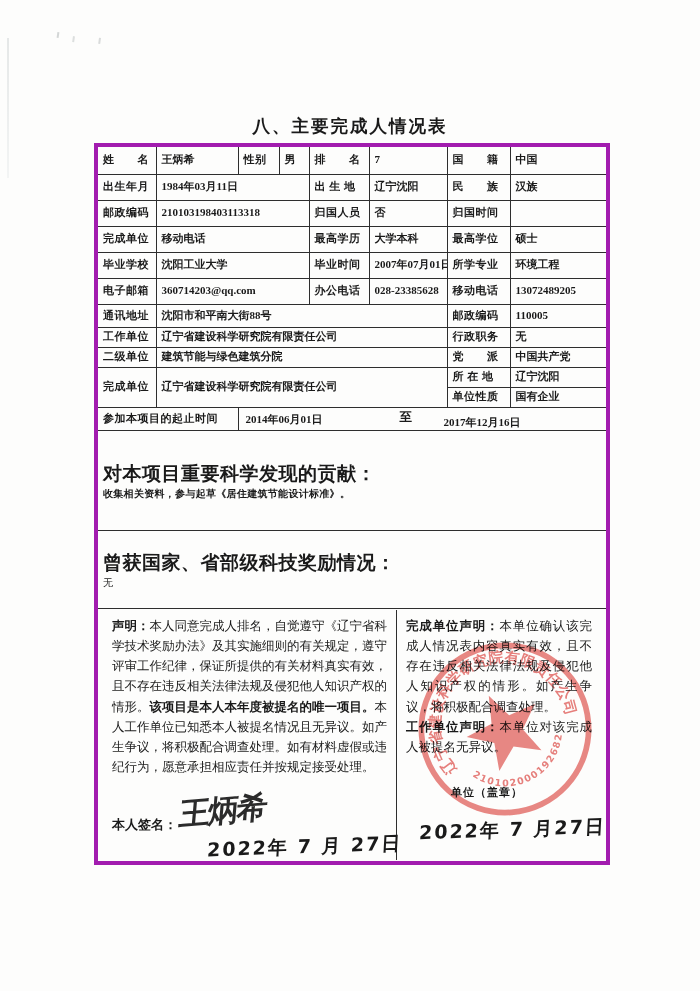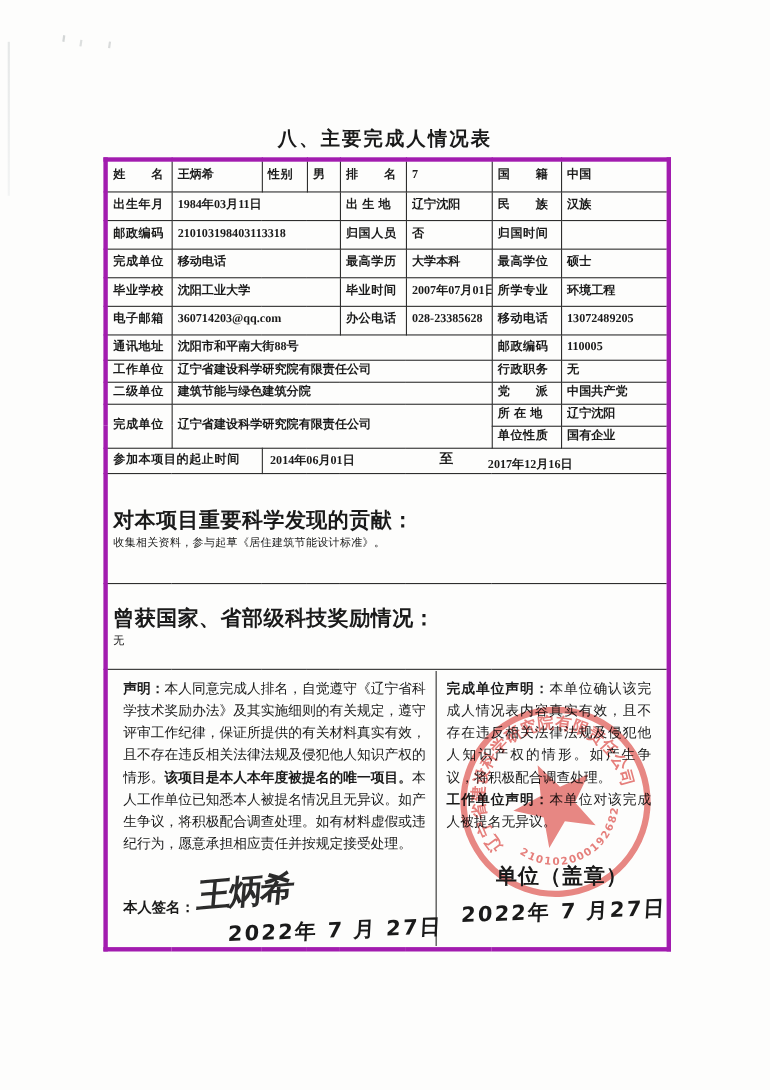--- a/index.html
+++ b/index.html
@@ -22,41 +22,41 @@
   }
   table.form td{
     border:1px solid #2e2e2e;overflow:hidden;
     padding:1px 5px;vertical-align:middle;
     font-size:11px;font-weight:600;line-height:1.25;
     white-space:nowrap;
   }
   td.lbl{font-size:13px;font-weight:700;letter-spacing:0.5px;padding-left:6px;}
   td.top{vertical-align:top;white-space:normal;}
   .sec-head{font-size:19px;font-weight:700;letter-spacing:.5px;margin:2px 0 2px 0;}
-  .sec-body{font-size:10px;font-weight:400;letter-spacing:.3px;}
+  .sec-body{font-size:10px;font-weight:700;letter-spacing:.3px;}
   .period-wrap{position:relative;height:18px;}
   .period-start{position:absolute;left:2px;top:3px;}
   .period-to{position:absolute;left:156px;top:0;font-size:12.5px;font-weight:700;}
   .period-end{position:absolute;left:180px;top:6px;margin-left:20px;}
   td.decl-cell{padding:0;vertical-align:top;border-radius:15px;}
   .decl-wrap{display:flex;height:250px;}
   .decl-left{width:294px;border-right:1px solid #2e2e2e;position:relative;
     padding:6px 9px;box-sizing:border-box;}
   .decl-right{flex:1;position:relative;padding:6px 9px;box-sizing:border-box;}
   .decl-text{font-size:12.5px;line-height:1.62;text-align:justify;white-space:normal;
     font-weight:400;}
   .decl-text b{font-weight:800;}
   .sign-label{position:absolute;left:9px;top:207px;font-size:13px;font-weight:600;}
   .sign-name{position:absolute;left:76px;top:182px;font-size:31px;font-weight:700;
     transform:rotate(-5deg) skewX(-10deg);letter-spacing:-2px;opacity:.92;
     font-family:"Liberation Serif",serif;}
   .hand{font-family:"DejaVu Sans",sans-serif;display:inline-block;
     transform:rotate(-2deg) skewX(-5deg);letter-spacing:2px;}
   .sign-date{position:absolute;left:104px;top:225px;font-size:19px;font-weight:600;}
-  .seal-caption{position:absolute;left:54px;top:176px;font-size:19px;font-weight:600;
+  .seal-caption{position:absolute;left:54px;top:176px;font-size:11px;font-weight:600;
     letter-spacing:1px;z-index:3;}
   .unit-date{position:absolute;left:22px;top:208px;font-size:19px;font-weight:600;z-index:3;}
   .seal{position:absolute;left:13px;top:24px;z-index:2;mix-blend-mode:multiply;opacity:.85;}
 </style>
 </head>
 <body>
 
 <div class="page">
   <div class="scan-edge"></div>
   <div class="artifact"></div>

